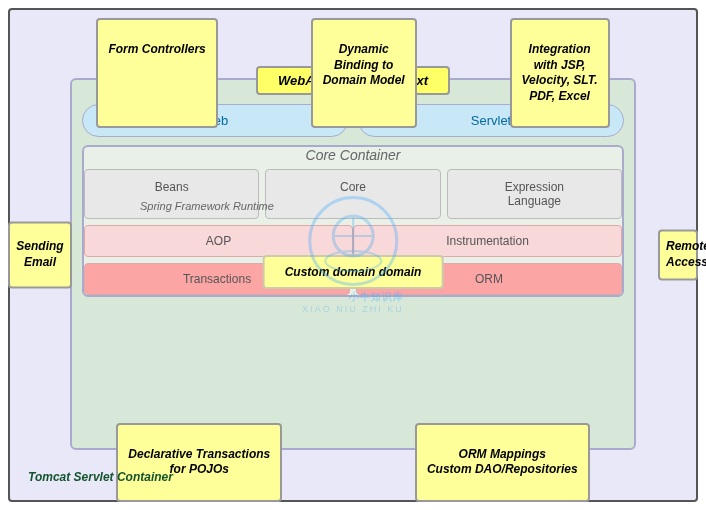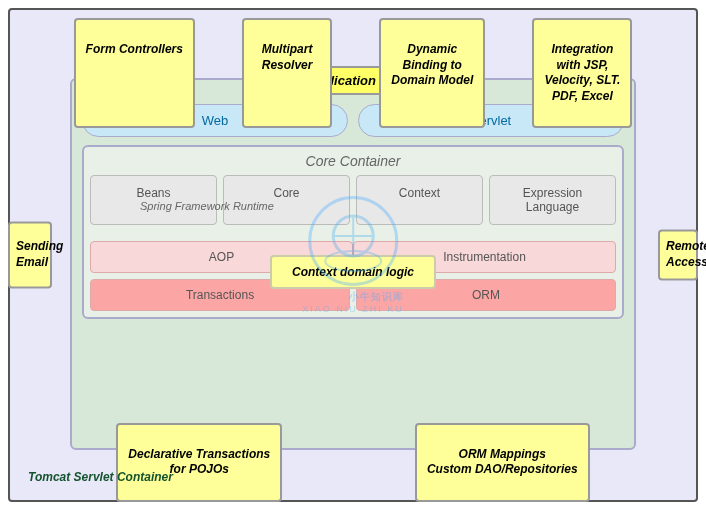--- a/index.html
+++ b/index.html
@@ -56,21 +56,21 @@
       transform: translateY(-50%);
       background: #ffff99;
       border: 2px solid #999;
       border-radius: 4px;
       padding: 16px 6px;
       text-align: center;
       font-style: italic;
       font-weight: bold;
       font-size: 12px;
       line-height: 1.3;
-      width: 44px;
+      width: 64px;
       z-index: 10;
     }
 
     .side-box-right {
       position: absolute;
       right: -2px;
       top: 50%;
       transform: translateY(-50%);
       background: #ffff99;
       border: 2px solid #999;
@@ -156,37 +156,36 @@
       font-size: 13px;
       color: #0369a1;
     }
 
     
     .core-container-box {
       margin: 0 10px;
       border: 2px solid #aac;
       background: #e8f0e8;
       border-radius: 6px;
-      padding: 6px;
       position: relative;
     }
 
     .core-container-label {
       text-align: center;
       font-style: italic;
       font-size: 14px;
       color: #666;
       margin-bottom: 6px;
     }
 
     
     .beans-row {
       display: flex;
       gap: 6px;
-      margin-bottom: 16px;
+      margin-bottom: 6px;
     }
 
     .inner-box {
       flex: 1;
       background: #e8e8e8;
       border: 1px solid #bbb;
       border-radius: 4px;
       text-align: center;
       padding: 10px 4px;
       font-size: 12px;
@@ -293,23 +292,20 @@
 <body>
 
 <div class="outer-container">
 
   <div class="top-boxes">
     <div class="yellow-box">
       <span>Form
 Controllers</span>
     </div>
     <div class="yellow-box">
-      <span>Multipart<br>Resolver</span>
-    </div>
-    <div class="yellow-box">
       <span>Dynamic<br>Binding to<br>Domain Model</span>
     </div>
     <div class="yellow-box">
       <span>Integration<br>with JSP,<br>Velocity, SLT.<br>PDF, Excel</span>
     </div>
   </div>
 
   <div class="side-box-left">
     <span>Sending<br>Email</span>
   </div>
@@ -332,29 +328,26 @@
       <div class="core-container-label">Core Container</div>
 
       <div class="beans-row">
         <div class="inner-box">
           <span>Beans</span>
         </div>
         <div class="inner-box">
           <span>Core</span>
         </div>
         <div class="inner-box">
-          <span>Context</span>
-        </div>
-        <div class="inner-box">
           <span>Expression<br>Language</span>
         </div>
       </div>
 
       <div class="custom-domain-box">
-        <span>Context domain logic</span>
+        <span>Custom domain domain</span>
       </div>
 
       <div class="aop-row">
         <div class="aop-box">
           <span>AOP</span>
         </div>
         <div class="aop-box">
           <span>Instrumentation</span>
         </div>
       </div>

